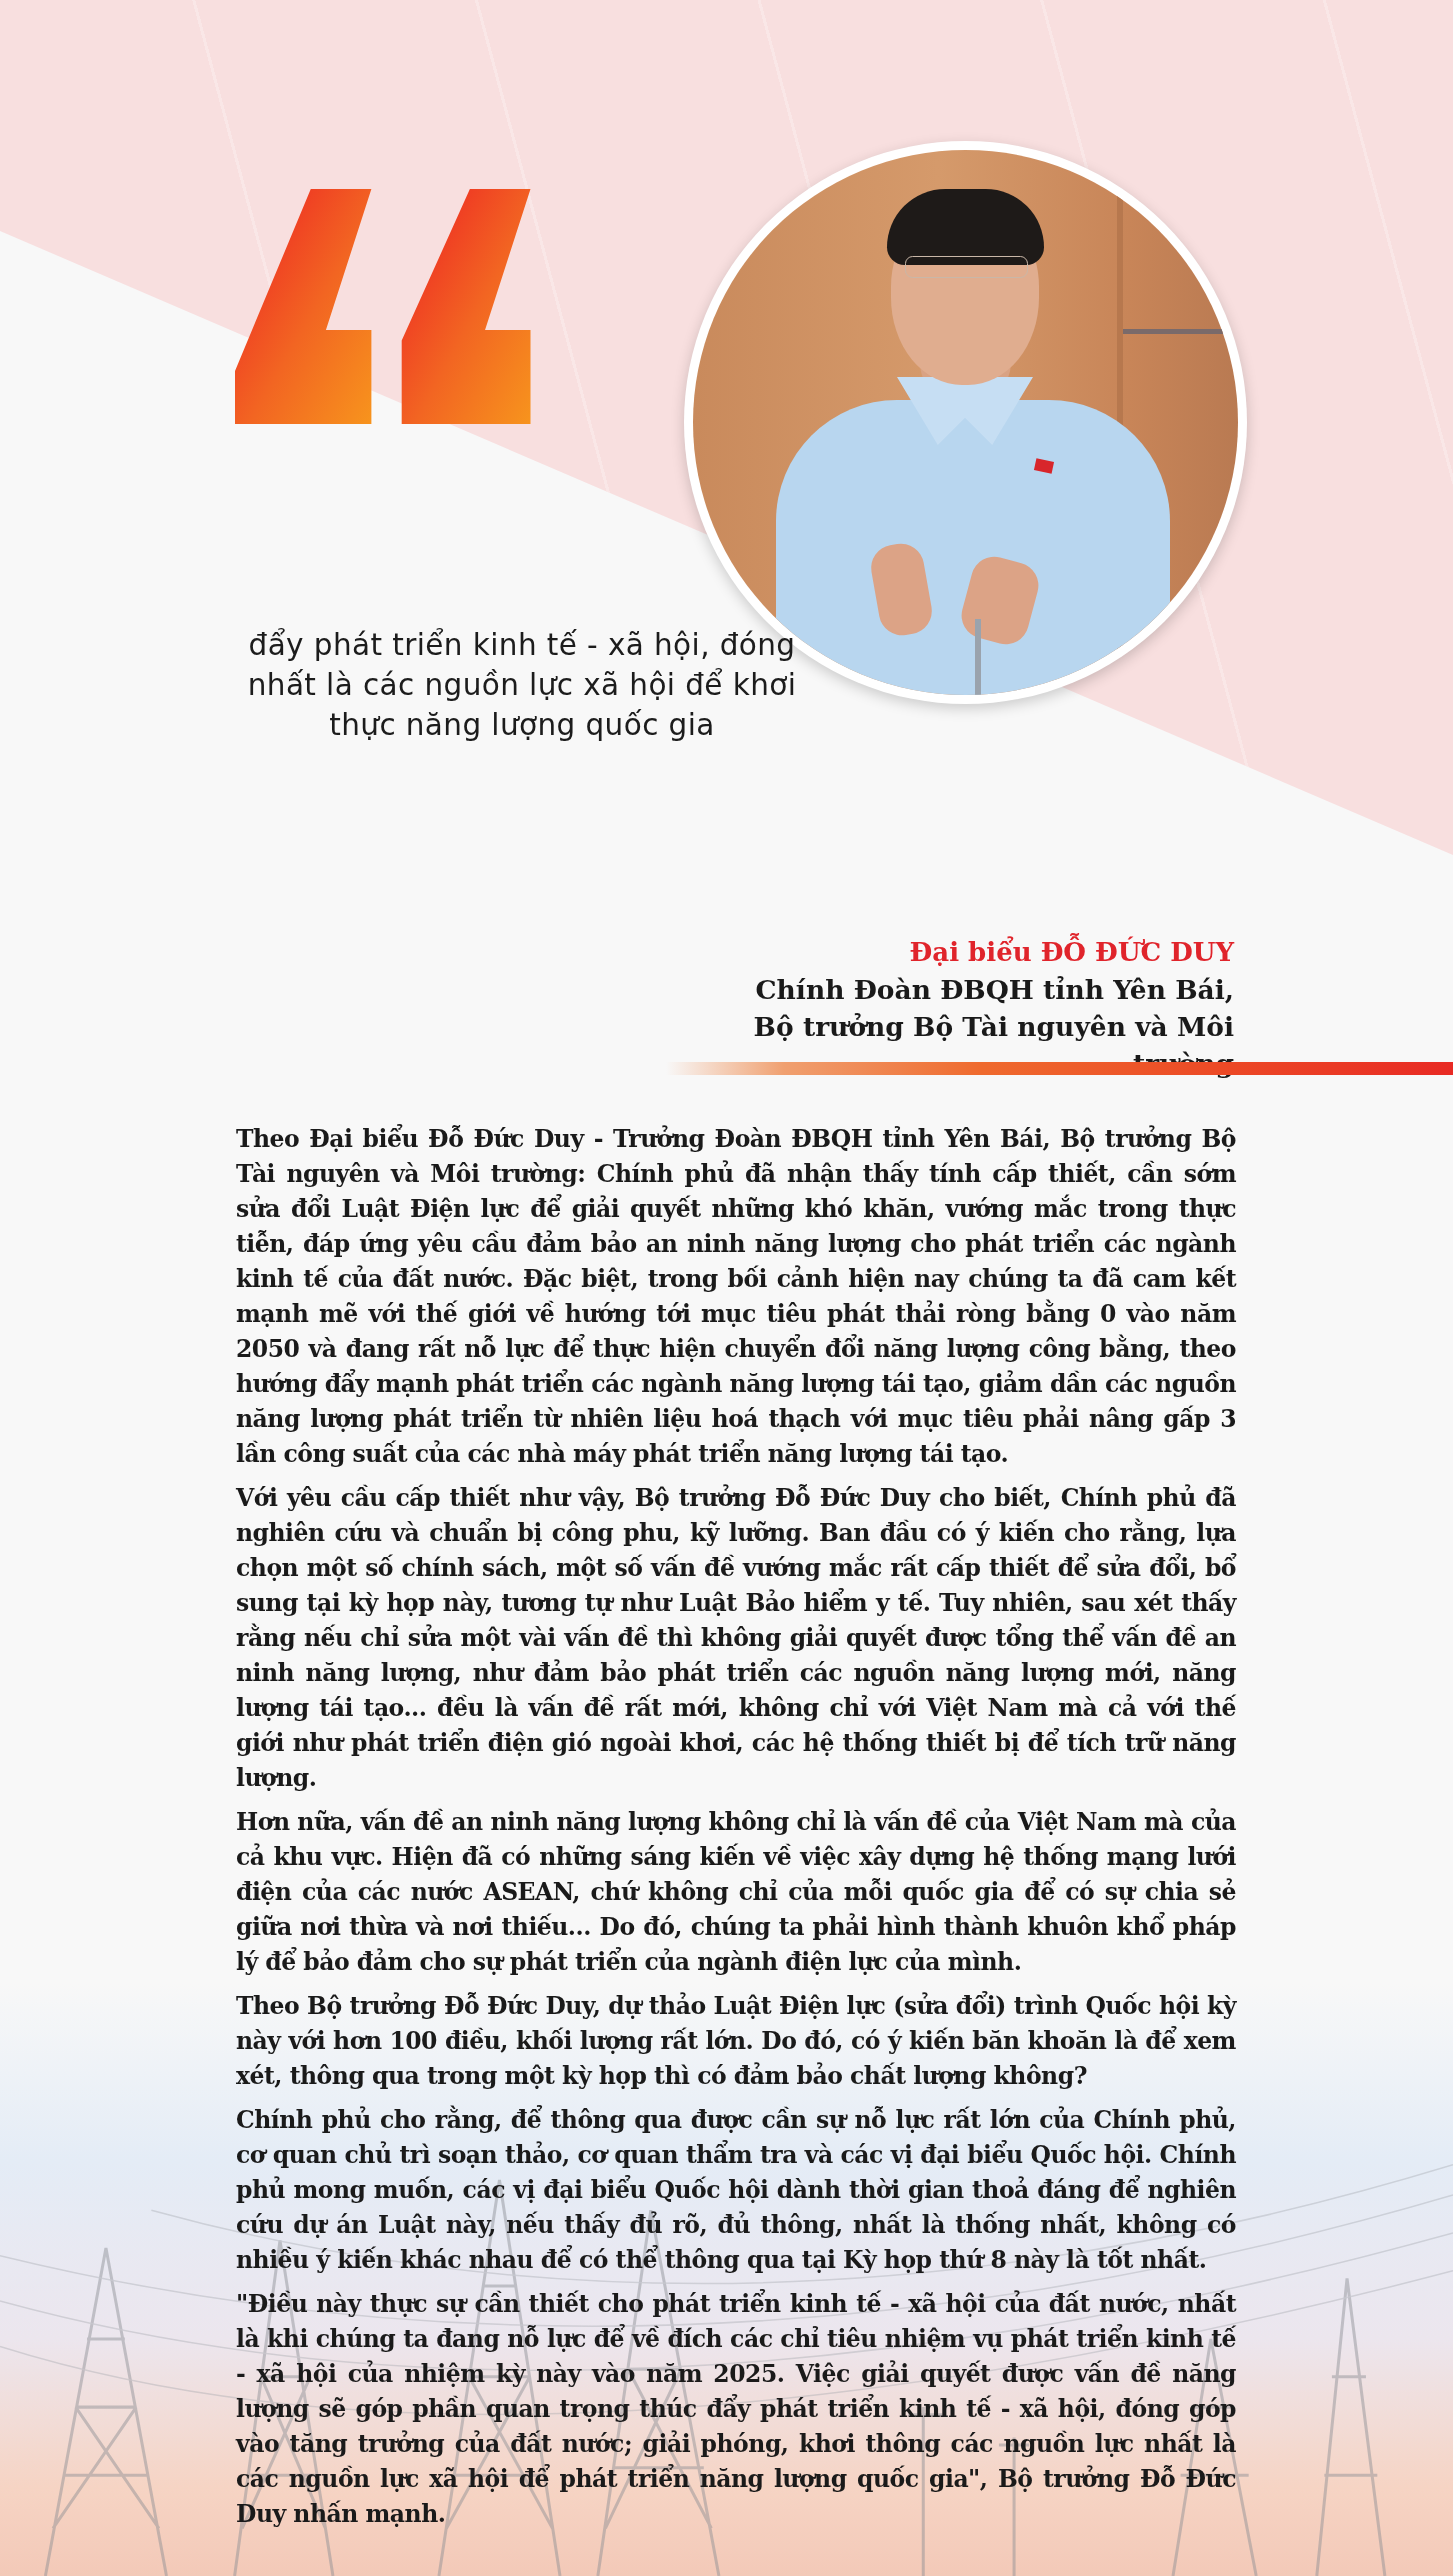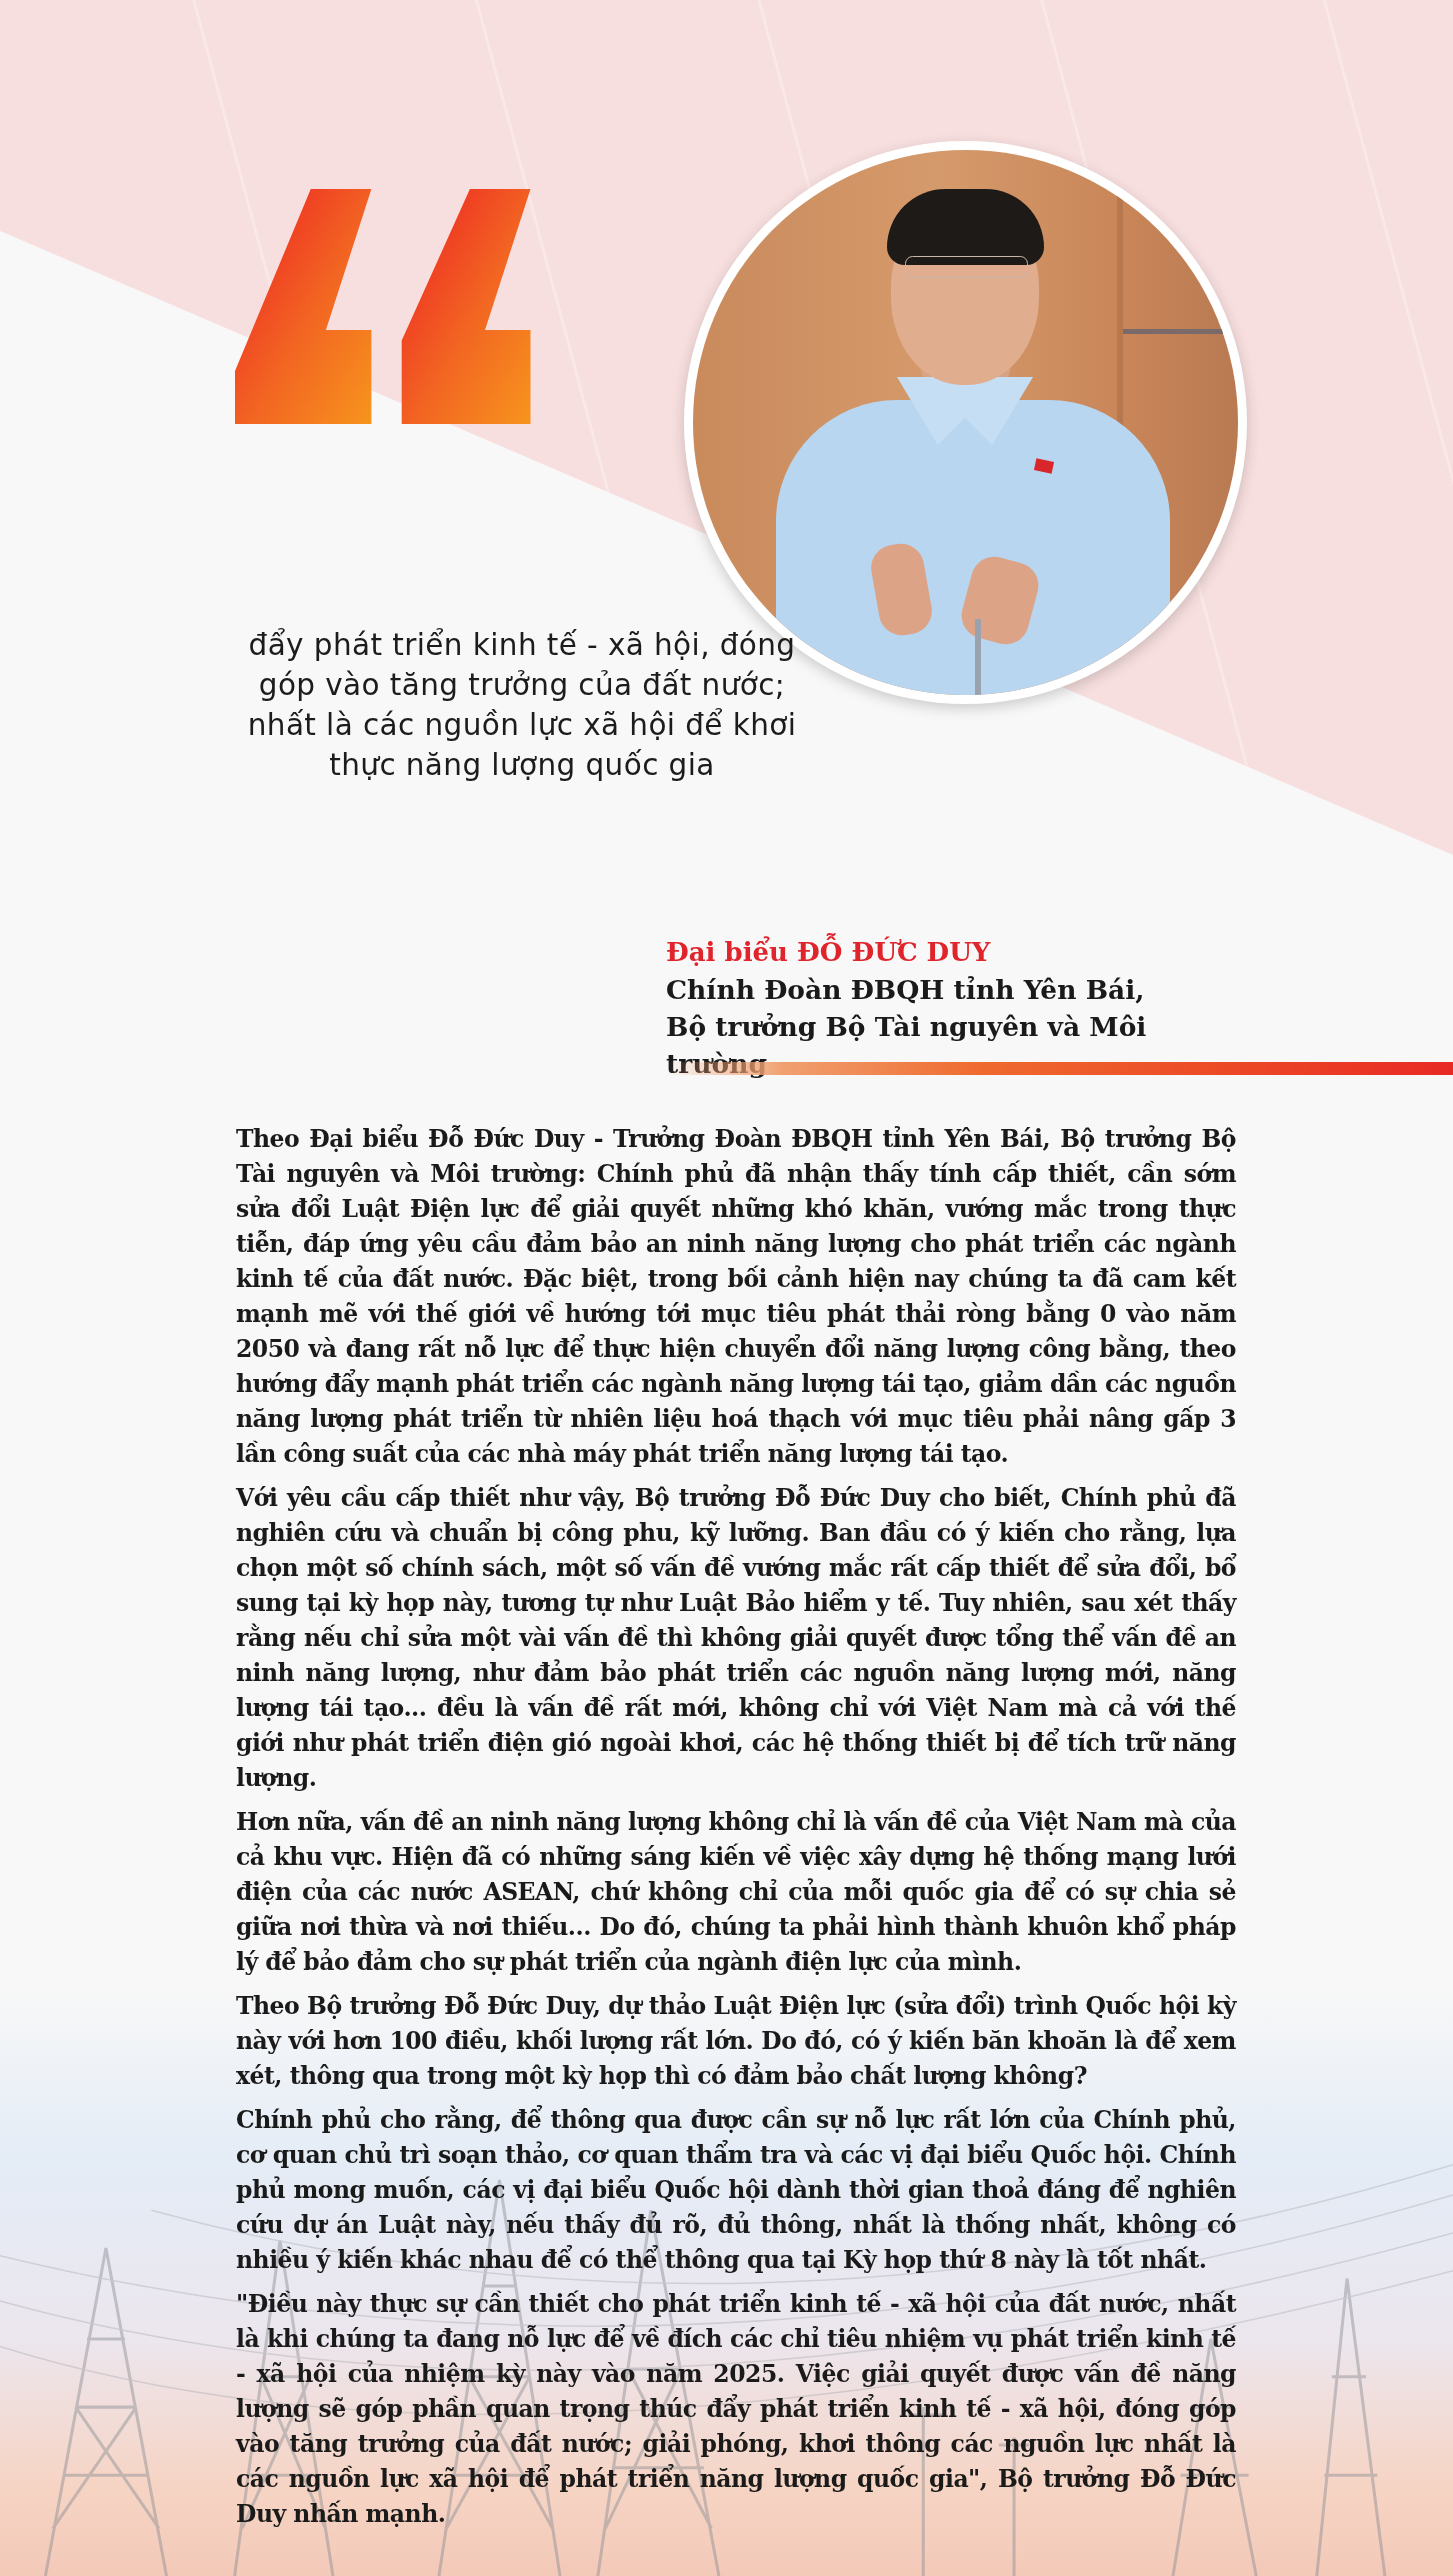--- a/index.html
+++ b/index.html
@@ -58,21 +58,21 @@
   .portrait .mic { position:absolute; left: 282px; top: 469px; width: 6px; height: 83px; background: #9aa3ad; }
 
   .pull-quote {
     position: absolute; left: 227px; top: 625px; width: 590px;
     text-align: center;
     font-family: "DejaVu Sans", sans-serif;
     font-size: 29.5px; line-height: 40px; color: #1c1c1c; letter-spacing: 0.4px;
   }
 
   .attribution {
-    position: absolute; left: 666px; top: 933px; width: 568px; text-align: left;
+    position: absolute; left: 666px; top: 933px; width: 568px; text-align: right;
     font-family: "DejaVu Serif", serif; font-weight: bold;
   }
   .attribution .name { color: #e0242b; font-size: 26px; line-height: 38px; }
   .attribution .role { color: #1a1a1a; font-size: 26.5px; line-height: 37px; }
 
   .gradient-bar {
     position: absolute; left: 666px; top: 1062px; width: 787px; height: 13px;
     background: linear-gradient(90deg, rgba(248,248,248,0) 0%, #f0a070 15%, #ef6a2e 40%, #ec4a26 70%, #e82a24 100%);
   }
 
@@ -134,21 +134,20 @@
     <div class="glasses"></div>
     <div class="pin"></div>
     <div class="hand1"></div>
     <div class="hand2"></div>
     <div class="mic"></div>
   </div>
 </div>
 
 <div class="pull-quote">
   <div>đẩy phát triển kinh tế - xã hội, đóng</div>
-  <div>góp vào tăng trưởng của đất nước;</div>
   <div>nhất là các nguồn lực xã hội để khơi</div>
   <div>thực năng lượng quốc gia</div>
 </div>
 
 <div class="attribution">
   <div class="name">Đại biểu ĐỖ ĐỨC DUY</div>
   <div class="role">Chính Đoàn ĐBQH tỉnh Yên Bái,</div>
   <div class="role">Bộ trưởng Bộ Tài nguyên và Môi trường</div>
 </div>
 

